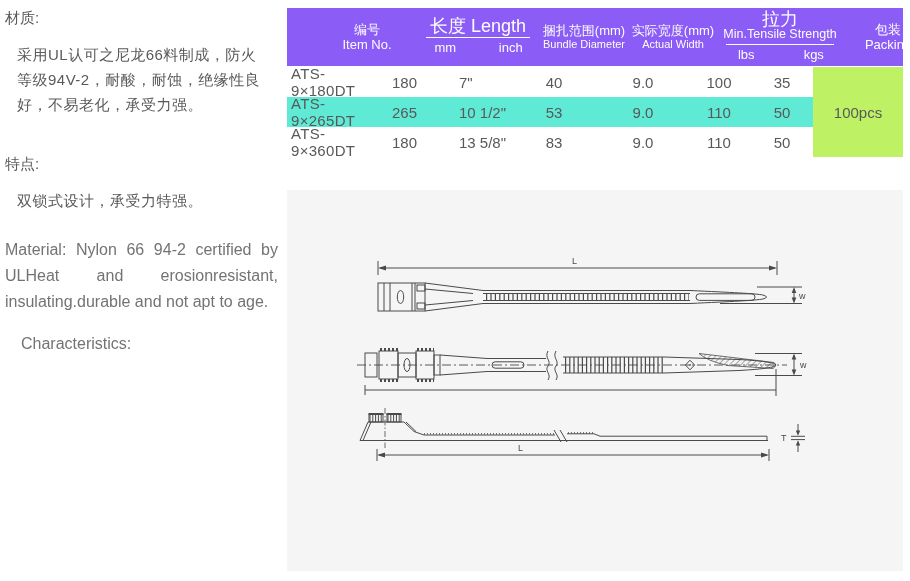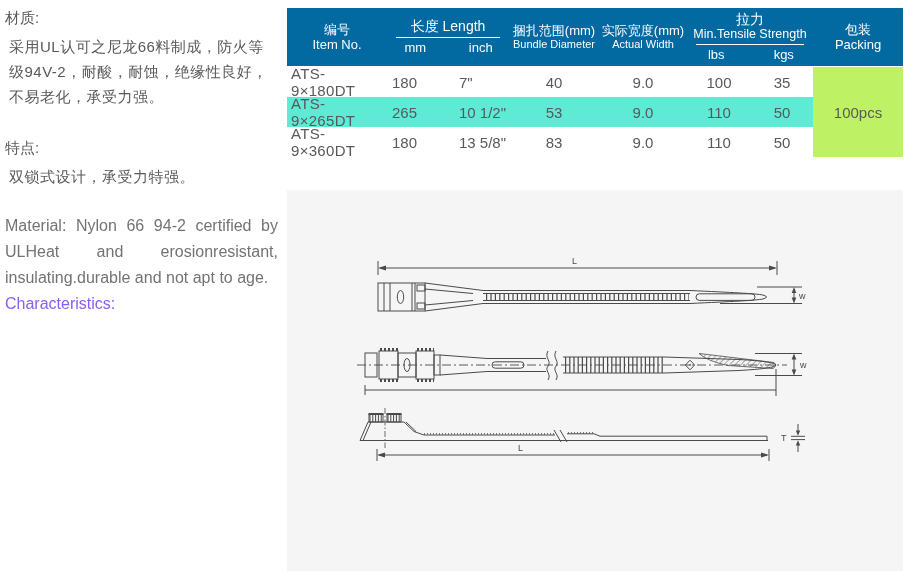--- a/index.html
+++ b/index.html
@@ -4,36 +4,36 @@
 <style>
   html,body { margin:0; padding:0; background:#fff; }
   #page {
     position:relative; width:910px; height:581px; background:#ffffff;
     font-family:"Liberation Sans","DejaVu Sans",sans-serif; overflow:hidden;
   }
 
   
   .left-text { position:absolute; left:5px; top:5px; width:273px; }
   .cn-title { font-size:15px; line-height:25px; color:#595959; margin:0; }
-  .cn-body  { font-size:15px; line-height:25px; color:#595959; margin:4px; letter-spacing:0.5px; }
+  .cn-body  { font-size:15px; line-height:25px; color:#595959; margin:12px; letter-spacing:0.5px; }
   .cn-gap   { height:22px; }
   .en-block { margin-top:24px; }
   .en-body  { font-size:16px; line-height:26px; color:#737373; margin:0; text-align:justify; }
-  .en-line  { font-size:16px; line-height:26px; color:#8b5cf6; margin:0; }
+  .en-line  { font-size:16px; line-height:26px; color:#737373; margin:16px; }
 
   
   .spec-table { position:absolute; left:287px; top:8px; width:616px; }
   .thead {
     display:grid; grid-template-columns:100px 52px 70px 90px 88px 64px 62px 90px;
-    height:58px; background:#0369a1; color:#fdfdfd; align-items:center;
+    height:58px; background:#8b5cf6; color:#fdfdfd; align-items:center;padding-left:30px;
   }
   .hcell { text-align:center; font-size:13px; line-height:15px; }
   .hcell .sub-en { font-size:11px; line-height:13px; }
   .hgroup { grid-column:span 2; display:flex; flex-direction:column; align-items:center; }
-  .hgroup .g-title { font-size:14px; line-height:15px; }
+  .hgroup .g-title { font-size:18px; line-height:15px; }
   .hgroup .g-title2 { font-size:12.5px; line-height:14px; }
   .g-line { width:86%; height:0; border-top:1.5px solid #ffffff; margin:3px 0 2px 0; }
   .g-sub { display:flex; width:100%; font-size:13px; line-height:15px;gap:9px; }
   .g-sub span { flex:1; text-align:center; }
 
   .tbody {
     display:grid; grid-template-columns:100px 52px 70px 90px 88px 64px 62px 90px;
     grid-auto-rows:30px; margin-top:1px;
   }
   .cell { display:flex; align-items:center; font-size:15px; color:#58595b; }

